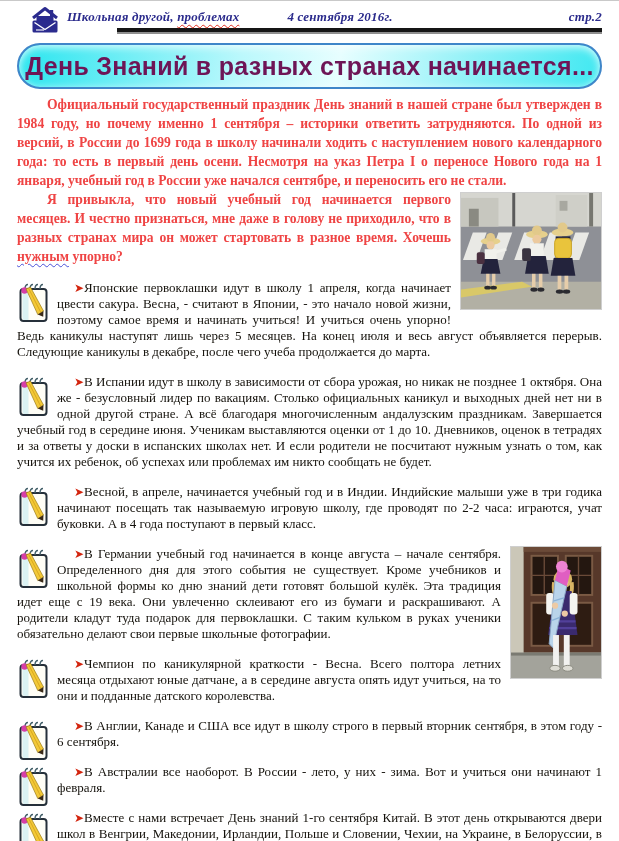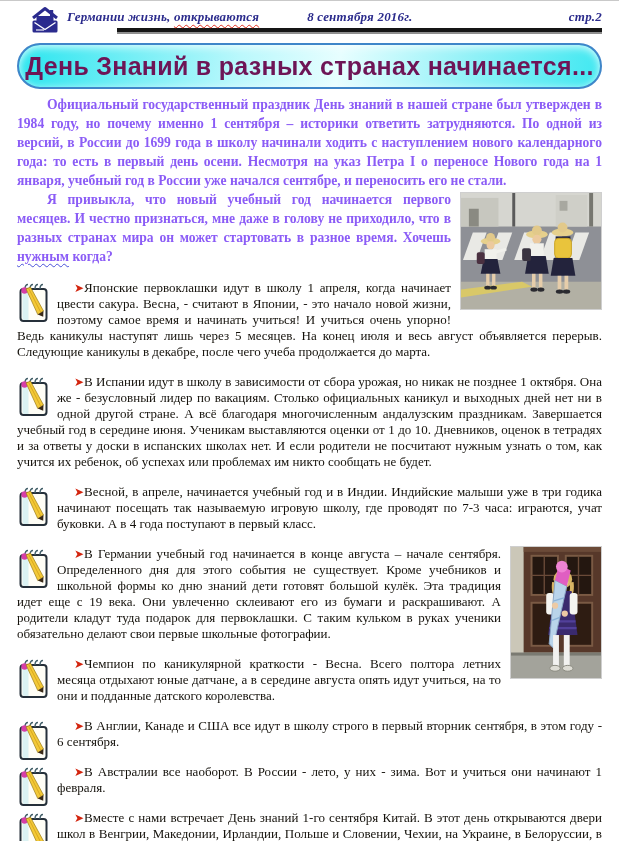--- a/index.html
+++ b/index.html
@@ -25,21 +25,21 @@
   .banner{
     margin-top:7px;height:42px;border:2px solid #3f86c9;border-radius:26px;
     background:linear-gradient(100deg,#2ae5ef 0%,#baf8fc 38%,#e7feff 55%,#8ff1f7 78%,#3fe8f1 100%);
     display:flex;align-items:center;justify-content:center;
     font-family:"Liberation Sans",sans-serif;font-weight:bold;font-size:25px;
     color:#6e1556;letter-spacing:.3px;box-shadow:inset 0 2px 8px rgba(255,255,255,.85);
   }
 
   
   .content{margin-top:6px;}
-  .intro p{margin:0;text-align:justify;font-weight:bold;font-size:13.6px;line-height:19px;color:#8b5cf6;}
+  .intro p{margin:0;text-align:justify;font-weight:bold;font-size:13.6px;line-height:19px;color:#ef4444;}
   .indent{text-indent:30px;}
   .misspell-blue{text-decoration:underline wavy #4a52d8;text-decoration-thickness:1px;text-underline-offset:2px;}
 
   .photo{float:right;}
   .photo svg{display:block;border:1px solid #cfcfcf;}
   .photo1{width:142px;height:118px;margin:2px 0 3px 9px;}
   .photo2{width:92px;height:134px;margin:0 0 3px 9px;}
   .photo3{width:183px;height:111px;margin:2px 0 2px 8px;}
 
   .item{margin-top:14px;text-align:justify;font-size:13px;line-height:16px;color:#14110b;}
@@ -57,22 +57,22 @@
       <svg viewBox="0 0 30 28">
         <rect x="20" y="4" width="3.2" height="6" fill="#2b2b8e"></rect>
         <path d="M3 12 L15 2.5 L27 12" fill="none" stroke="#2b2b8e" stroke-width="3" stroke-linejoin="round"></path>
         <rect x="6.5" y="10" width="17" height="6" fill="#2b2b8e"></rect>
         <rect x="2.5" y="14.5" width="25" height="12" rx="1.5" fill="#2b2b8e"></rect>
         <path d="M4.5 16.5 L15 23.5 L25.5 16.5" fill="none" stroke="#ffffff" stroke-width="1.4"></path>
         <path d="M6 24 h8" stroke="#ffffff" stroke-width="1.1"></path>
       </svg>
     </span>
     <div class="hdr-row">
-      <span><span>Германии жизнь, </span><span class="special">открываются</span></span>
-      <span class="np-date">8 сентября 2016г.</span>
+      <span><span>Школьная другой, </span><span class="special">проблемах</span></span>
+      <span class="np-date">4 сентября 2016г.</span>
       <span class="np-page">стр.2</span>
     </div>
     <div class="hdr-rule"></div>
   </div>
 
   <div class="banner">
     <span>День Знаний в разных странах начинается...</span>
   </div>
 
   <div class="content">
@@ -126,21 +126,21 @@
           <rect x="96" y="44" width="15" height="14" fill="#23233c"></rect>
           <rect x="95" y="46" width="17" height="20" rx="4" fill="#e9c43c" stroke="#c9a428"></rect>
           <polygon points="94,66 113,66 116,84 91,84" fill="#23233c"></polygon>
           <rect x="98" y="84" width="3.8" height="14" fill="#e6cdaa"></rect>
           <rect x="105" y="84" width="3.8" height="14" fill="#e6cdaa"></rect>
           <ellipse cx="100" cy="100" rx="3.8" ry="2.2" fill="#2a2a30"></ellipse>
           <ellipse cx="107" cy="100" rx="3.8" ry="2.2" fill="#2a2a30"></ellipse>
         </svg>
       </span>
 
-      <p class="indent"><span>Я привыкла, что новый учебный год начинается первого месяцев. И честно признаться, мне даже в голову не приходило, что в разных странах мира он может стартовать в разное время. Хочешь </span><span class="misspell-blue">нужным</span><span> когда?</span></p>
+      <p class="indent"><span>Я привыкла, что новый учебный год начинается первого месяцев. И честно признаться, мне даже в голову не приходило, что в разных странах мира он может стартовать в разное время. Хочешь </span><span class="misspell-blue">нужным</span><span> упорно?</span></p>
     </div>
 
     <div class="item">
       <span class="pad">
         <svg viewBox="0 0 33 41">
           <rect x="3.5" y="7" width="26" height="32" rx="3" fill="#fffef6" stroke="#26303a" stroke-width="2"></rect>
           <path d="M5.5 10 v26 a2 2 0 0 0 2 2 h4 V10 z" fill="#cfeef2" opacity="0.75"></path>
           <path d="M8 7 q0 -4.5 3 -4.5 M13 7 q0 -4.5 3 -4.5 M18 7 q0 -4.5 3 -4.5 M23 7 q0 -4.5 3 -4.5" fill="none" stroke="#44606a" stroke-width="1.4"></path>
           <circle cx="7.5" cy="8.5" r="3.2" fill="#d63fa8"></circle>
           <polygon points="9,6.8 13.5,5.2 26.5,29 20.8,32.6" fill="#f3c937" stroke="#9a7a14" stroke-width="0.7"></polygon>
@@ -168,21 +168,21 @@
       <span class="pad">
         <svg viewBox="0 0 33 41">
           <rect x="3.5" y="7" width="26" height="32" rx="3" fill="#fffef6" stroke="#26303a" stroke-width="2"></rect>
           <path d="M5.5 10 v26 a2 2 0 0 0 2 2 h4 V10 z" fill="#cfeef2" opacity="0.75"></path>
           <path d="M8 7 q0 -4.5 3 -4.5 M13 7 q0 -4.5 3 -4.5 M18 7 q0 -4.5 3 -4.5 M23 7 q0 -4.5 3 -4.5" fill="none" stroke="#44606a" stroke-width="1.4"></path>
           <circle cx="7.5" cy="8.5" r="3.2" fill="#d63fa8"></circle>
           <polygon points="9,6.8 13.5,5.2 26.5,29 20.8,32.6" fill="#f3c937" stroke="#9a7a14" stroke-width="0.7"></polygon>
           <line x1="11.4" y1="6" x2="23.9" y2="30.6" stroke="#d9a81e" stroke-width="1"></line>
           <polygon points="20.8,32.6 26.5,29 26.2,34.8" fill="#3a2a18"></polygon>
         </svg>
-      </span><span class="arrow">➤</span><span>Весной, в апреле, начинается учебный год и в Индии. Индийские малыши уже в три годика начинают посещать так называемую игровую школу, где проводят по 7-3 часа: играются, учат буковки. А в 4 года поступают в первый класс.</span>
+      </span><span class="arrow">➤</span><span>Весной, в апреле, начинается учебный год и в Индии. Индийские малыши уже в три годика начинают посещать так называемую игровую школу, где проводят по 2-2 часа: играются, учат буковки. А в 4 года поступают в первый класс.</span>
     </div>
 
     <div class="item">
       <span class="photo photo2">
         <svg viewBox="0 0 92 134" preserveAspectRatio="none">
           <rect width="92" height="134" fill="#8f897b"></rect>
           <rect x="0" width="13" height="134" fill="#cbc7b8"></rect>
           <rect x="13" y="0" width="79" height="108" fill="#57382a"></rect>
           <rect x="13" y="0" width="79" height="5" fill="#6b4a38"></rect>
           <rect x="21" y="9" width="27" height="40" fill="#241710" stroke="#7a5a44" stroke-width="2"></rect>

